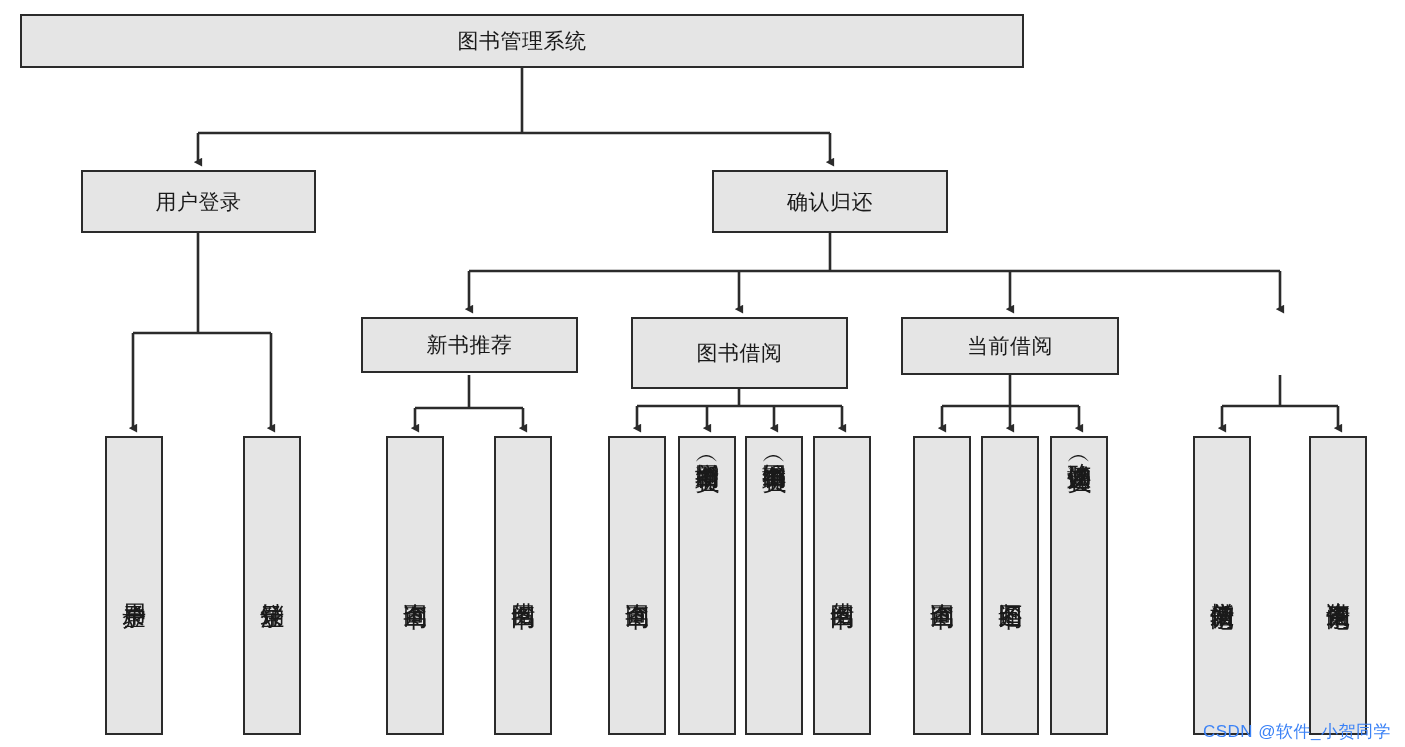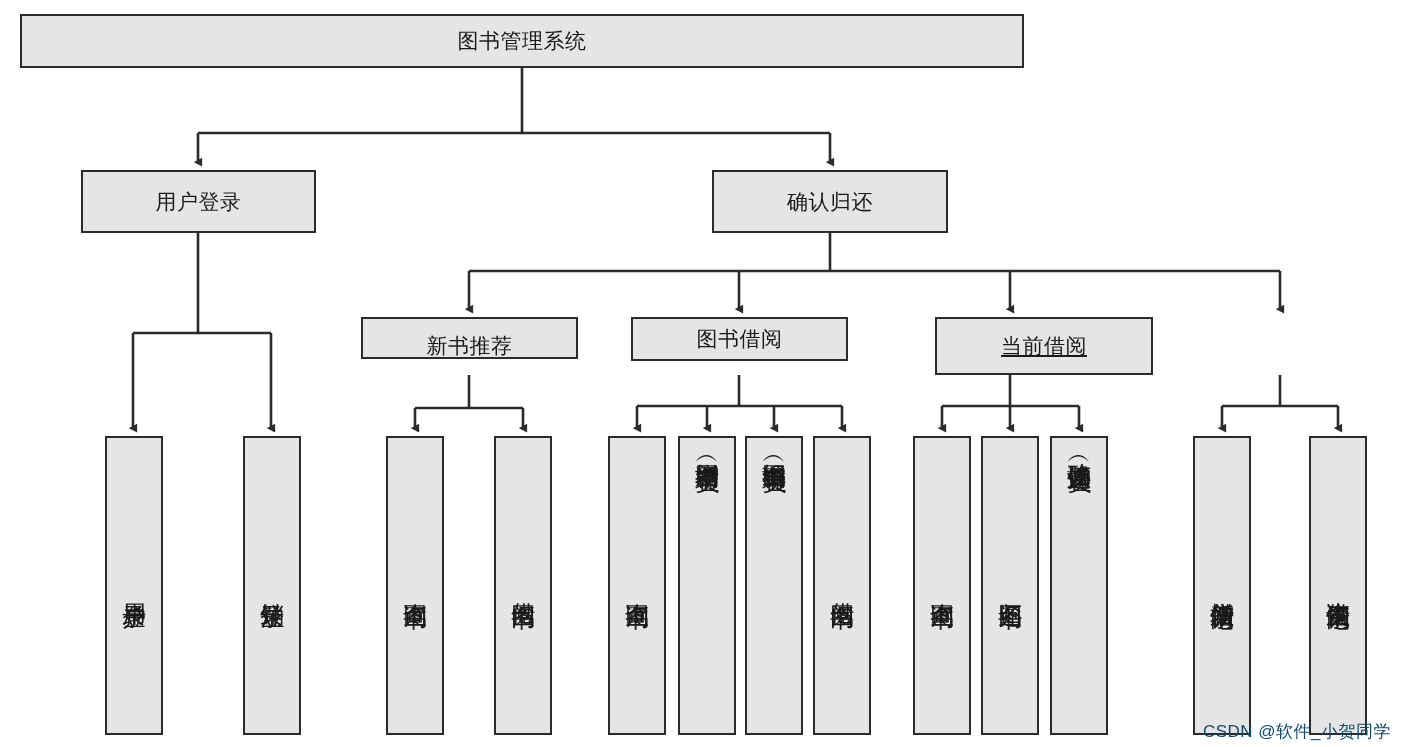--- a/index.html
+++ b/index.html
@@ -59,21 +59,21 @@
   }
   .node.vertical.centered {
     align-items: center;
     padding-top: 0;
   }
   .watermark {
     position: absolute;
     right: 14px;
     bottom: 4px;
     font-size: 17px;
-    color: #0c4a6e;
+    color: #3b82f6;
     letter-spacing: 0.5px;
     white-space: nowrap;
     user-select: none;
   }
 </style>
 </head>
 <body>
 
 <div id="diagram-root">
 
@@ -131,27 +131,27 @@
     <span class="node-label">图书管理系统</span>
   </div>
 
   <div class="node horizontal" style="left:81px; top:170px; width:235px; height:63px;">
     <span class="node-label">用户登录</span>
   </div>
   <div class="node horizontal" style="left:712px; top:170px; width:236px; height:63px;">
     <span class="node-label">确认归还</span>
   </div>
 
-  <div class="node horizontal" style="left:361px; top:317px; width:217px; height:42px;align-items:flex-end;">
+  <div class="node horizontal" style="left:361px; top:317px; width:217px; height:56px;">
     <span class="node-label">新书推荐</span>
   </div>
-  <div class="node horizontal" style="left:631px; top:317px; width:217px; height:44px;">
+  <div class="node horizontal" style="left:631px; top:317px; width:217px; height:72px;">
     <span class="node-label">图书借阅</span>
   </div>
-  <div class="node horizontal" style="left:935px; top:317px; width:218px; height:58px;text-decoration:underline;">
+  <div class="node horizontal" style="left:901px; top:317px; width:218px; height:58px;">
     <span class="node-label">当前借阅</span>
   </div>
 
   <div class="node vertical centered" style="left:105px; top:436px; width:58px; height:299px;">
     <span class="node-label">用户登录</span>
   </div>
   <div class="node vertical centered" style="left:243px; top:436px; width:58px; height:299px;">
     <span class="node-label">注销登录</span>
   </div>
 

